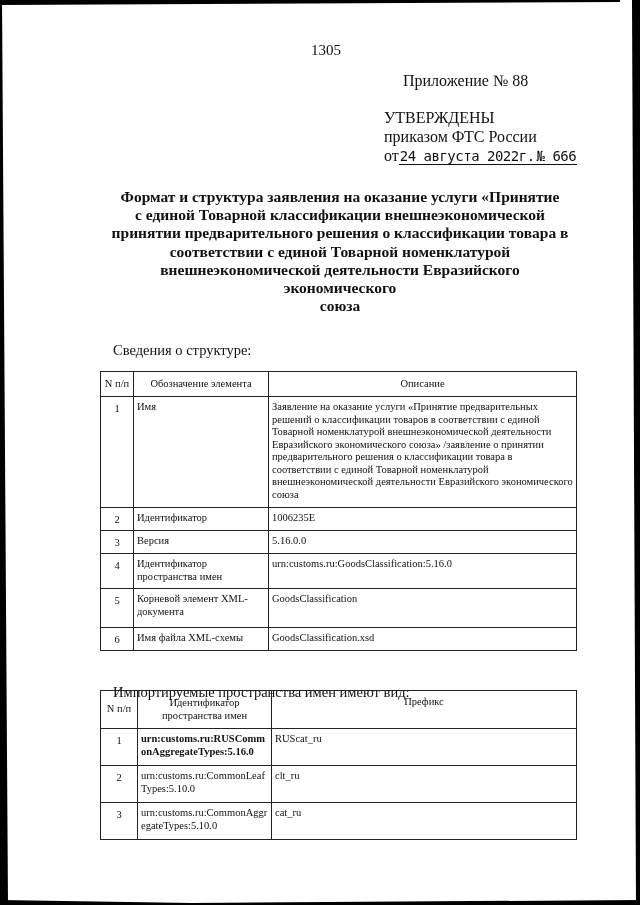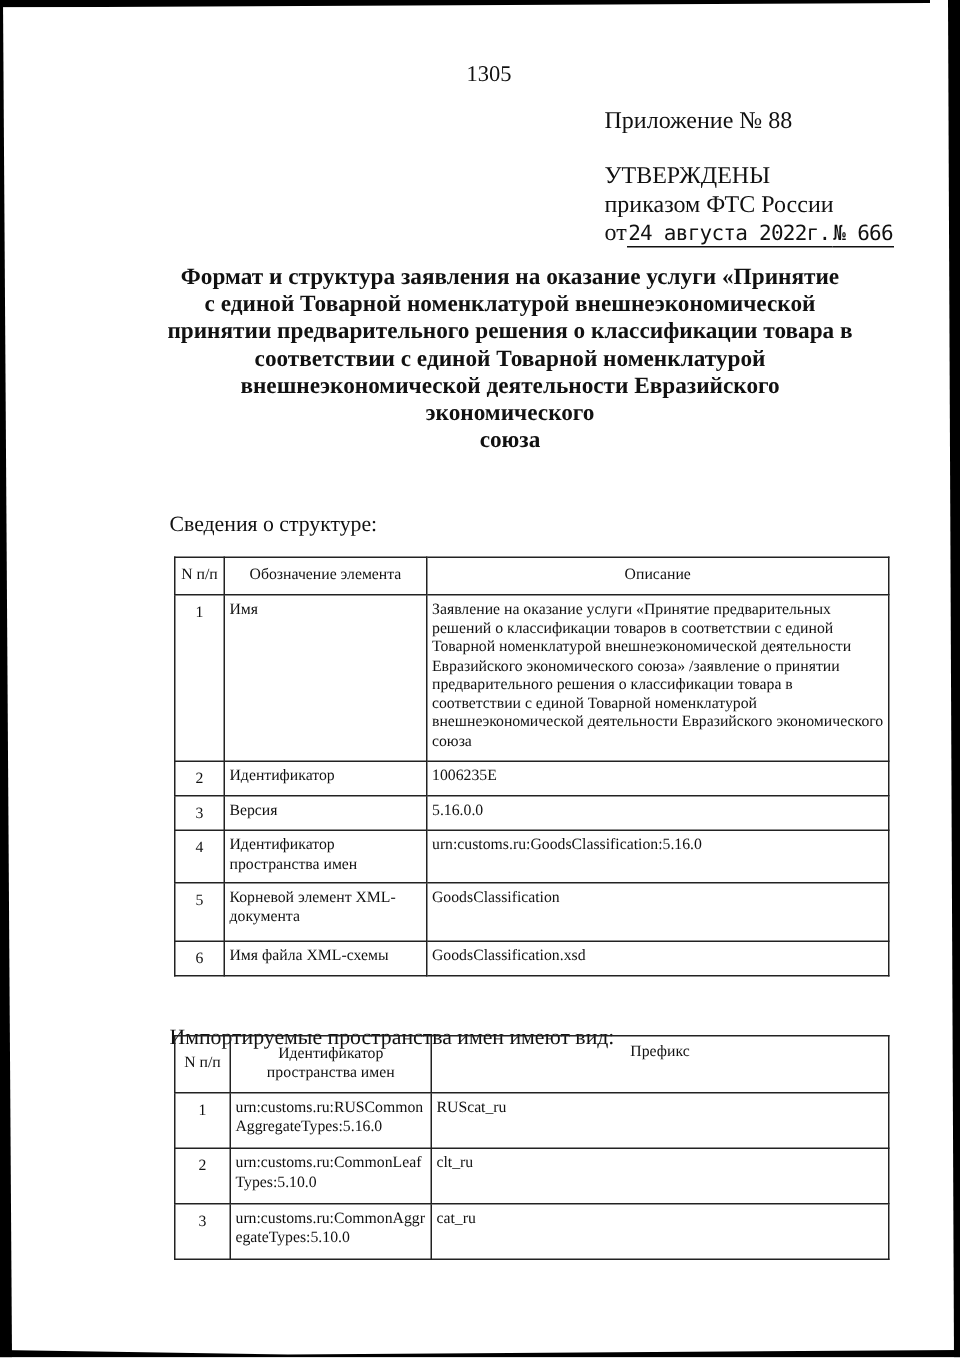--- a/index.html
+++ b/index.html
@@ -28,37 +28,37 @@
     clip-path: polygon(0 0, 30% 60%, 100% 0, 100% 100%, 0 100%);
   }
   .page-number {
     position: absolute; left: 300px; top: 42px; width: 52px; text-align: center;
     font-size: 15px;
   }
   .appendix {
     position: absolute; left: 403px; top: 72px; font-size: 16px;
   }
   .approved-block {
-    position: absolute; left: 403px; top: 108px; font-size: 16px; line-height: 19px;
+    position: absolute; left: 384px; top: 108px; font-size: 16px; line-height: 19px;
   }
   .approved-block .order-line { white-space: nowrap; }
   .stamp {
     font-family: "DejaVu Sans Mono", "Liberation Mono", monospace;
     font-size: 14px; letter-spacing: -0.5px;
     border-bottom: 1px solid #111; padding: 0 1px;
   }
   .title {
-    position: absolute; left: 105px; top: 176px; width: 470px;
+    position: absolute; left: 105px; top: 188px; width: 470px;
     text-align: center; font-weight: bold; font-size: 15.5px; line-height: 18.2px;
   }
   .section-label {
     position: absolute; left: 113px; font-size: 14.5px;
   }
   table.doc-table {
-    position: absolute; left: 116px; width: 476px;
+    position: absolute; left: 100px; width: 476px;
     border-collapse: collapse; font-size: 10.5px; line-height: 12.5px;
     table-layout: fixed;
   }
   table.doc-table td, table.doc-table th {
     border: 1px solid #222; vertical-align: top; padding: 4px 3px 3px 3px;
     font-weight: normal;
   }
   table.doc-table th { vertical-align: middle; text-align: center; padding: 5px 3px; }
   table.doc-table td.num { text-align: center; padding-top: 6px; }
   #table-structure { top: 371px; }
@@ -94,21 +94,21 @@
 <div class="approved-block">
   <div>УТВЕРЖДЕНЫ</div>
   <div>приказом ФТС России</div>
   <div class="order-line">
     <span>от</span><span class="stamp">24 августа 2022г.</span><span class="stamp">№ 666</span>
   </div>
 </div>
 
 <div class="title">
   <div>Формат и структура заявления на оказание услуги «Принятие</div>
-  <div>с единой  Товарной номенклатурой внешнеэкономической</div>
+  <div>с единой  Товарной классификации внешнеэкономической</div>
   <div>принятии предварительного решения о классификации товара в</div>
   <div>соответствии с единой  Товарной номенклатурой</div>
   <div>внешнеэкономической деятельности Евразийского экономического</div>
   <div>союза</div>
 </div>
 
 <div class="section-label" style="top:342px;">Сведения о структуре:</div>
 
 <table class="doc-table" id="table-structure">
   <colgroup>
@@ -164,21 +164,21 @@
       <col class="c3">
     </colgroup>
   <tbody>
       <tr class="r-head">
     <th>N п/п</th>
     <th>Идентификатор пространства имен</th>
     <th style="vertical-align:top;">Префикс</th>
   </tr>
   <tr class="rr">
     <td class="num">1</td>
-    <td style="word-break:break-all;">urn:customs.ru:RUSCommonAggregateTypes:5.16.0</td>
+    <td style="word-break:break-all;font-weight:bold;">urn:customs.ru:RUSCommonAggregateTypes:5.16.0</td>
     <td>RUScat_ru</td>
   </tr>
   <tr class="rr">
     <td class="num">2</td>
     <td style="word-break:break-all;margin-top:28px;">urn:customs.ru:CommonLeafTypes:5.10.0</td>
     <td>clt_ru</td>
   </tr>
   <tr class="rr">
     <td class="num">3</td>
     <td style="word-break:break-all;">urn:customs.ru:CommonAggregateTypes:5.10.0</td>

